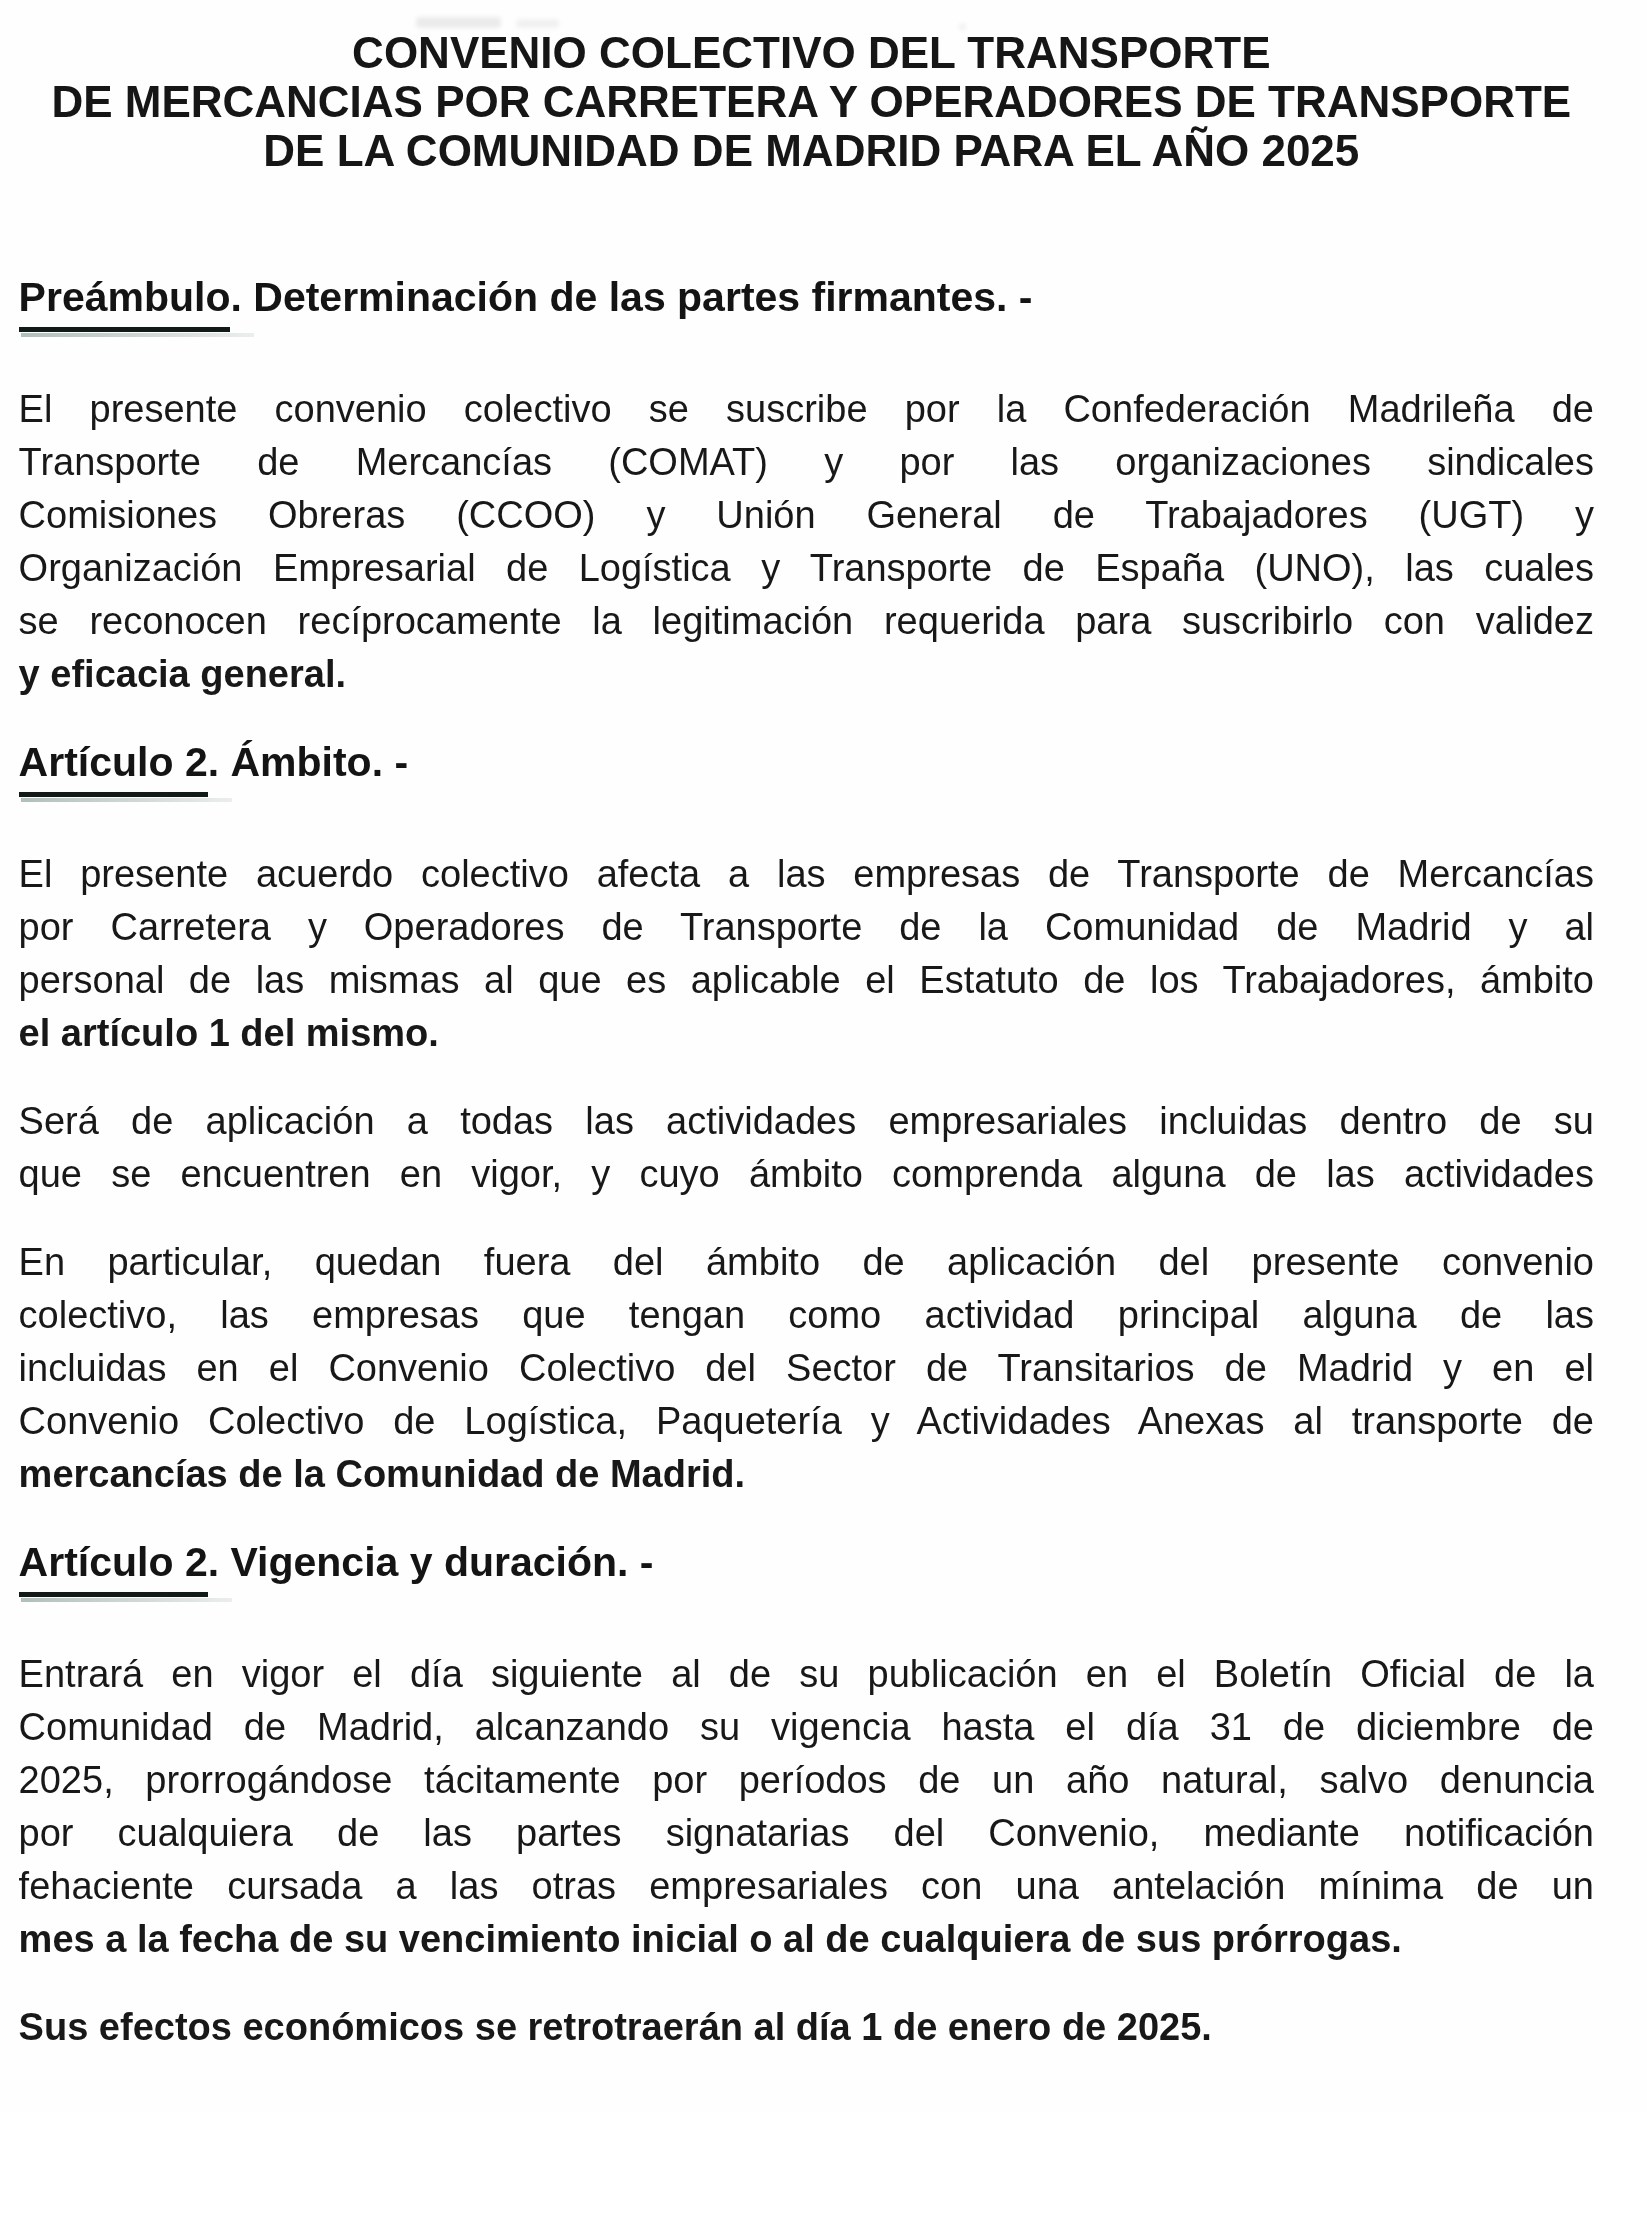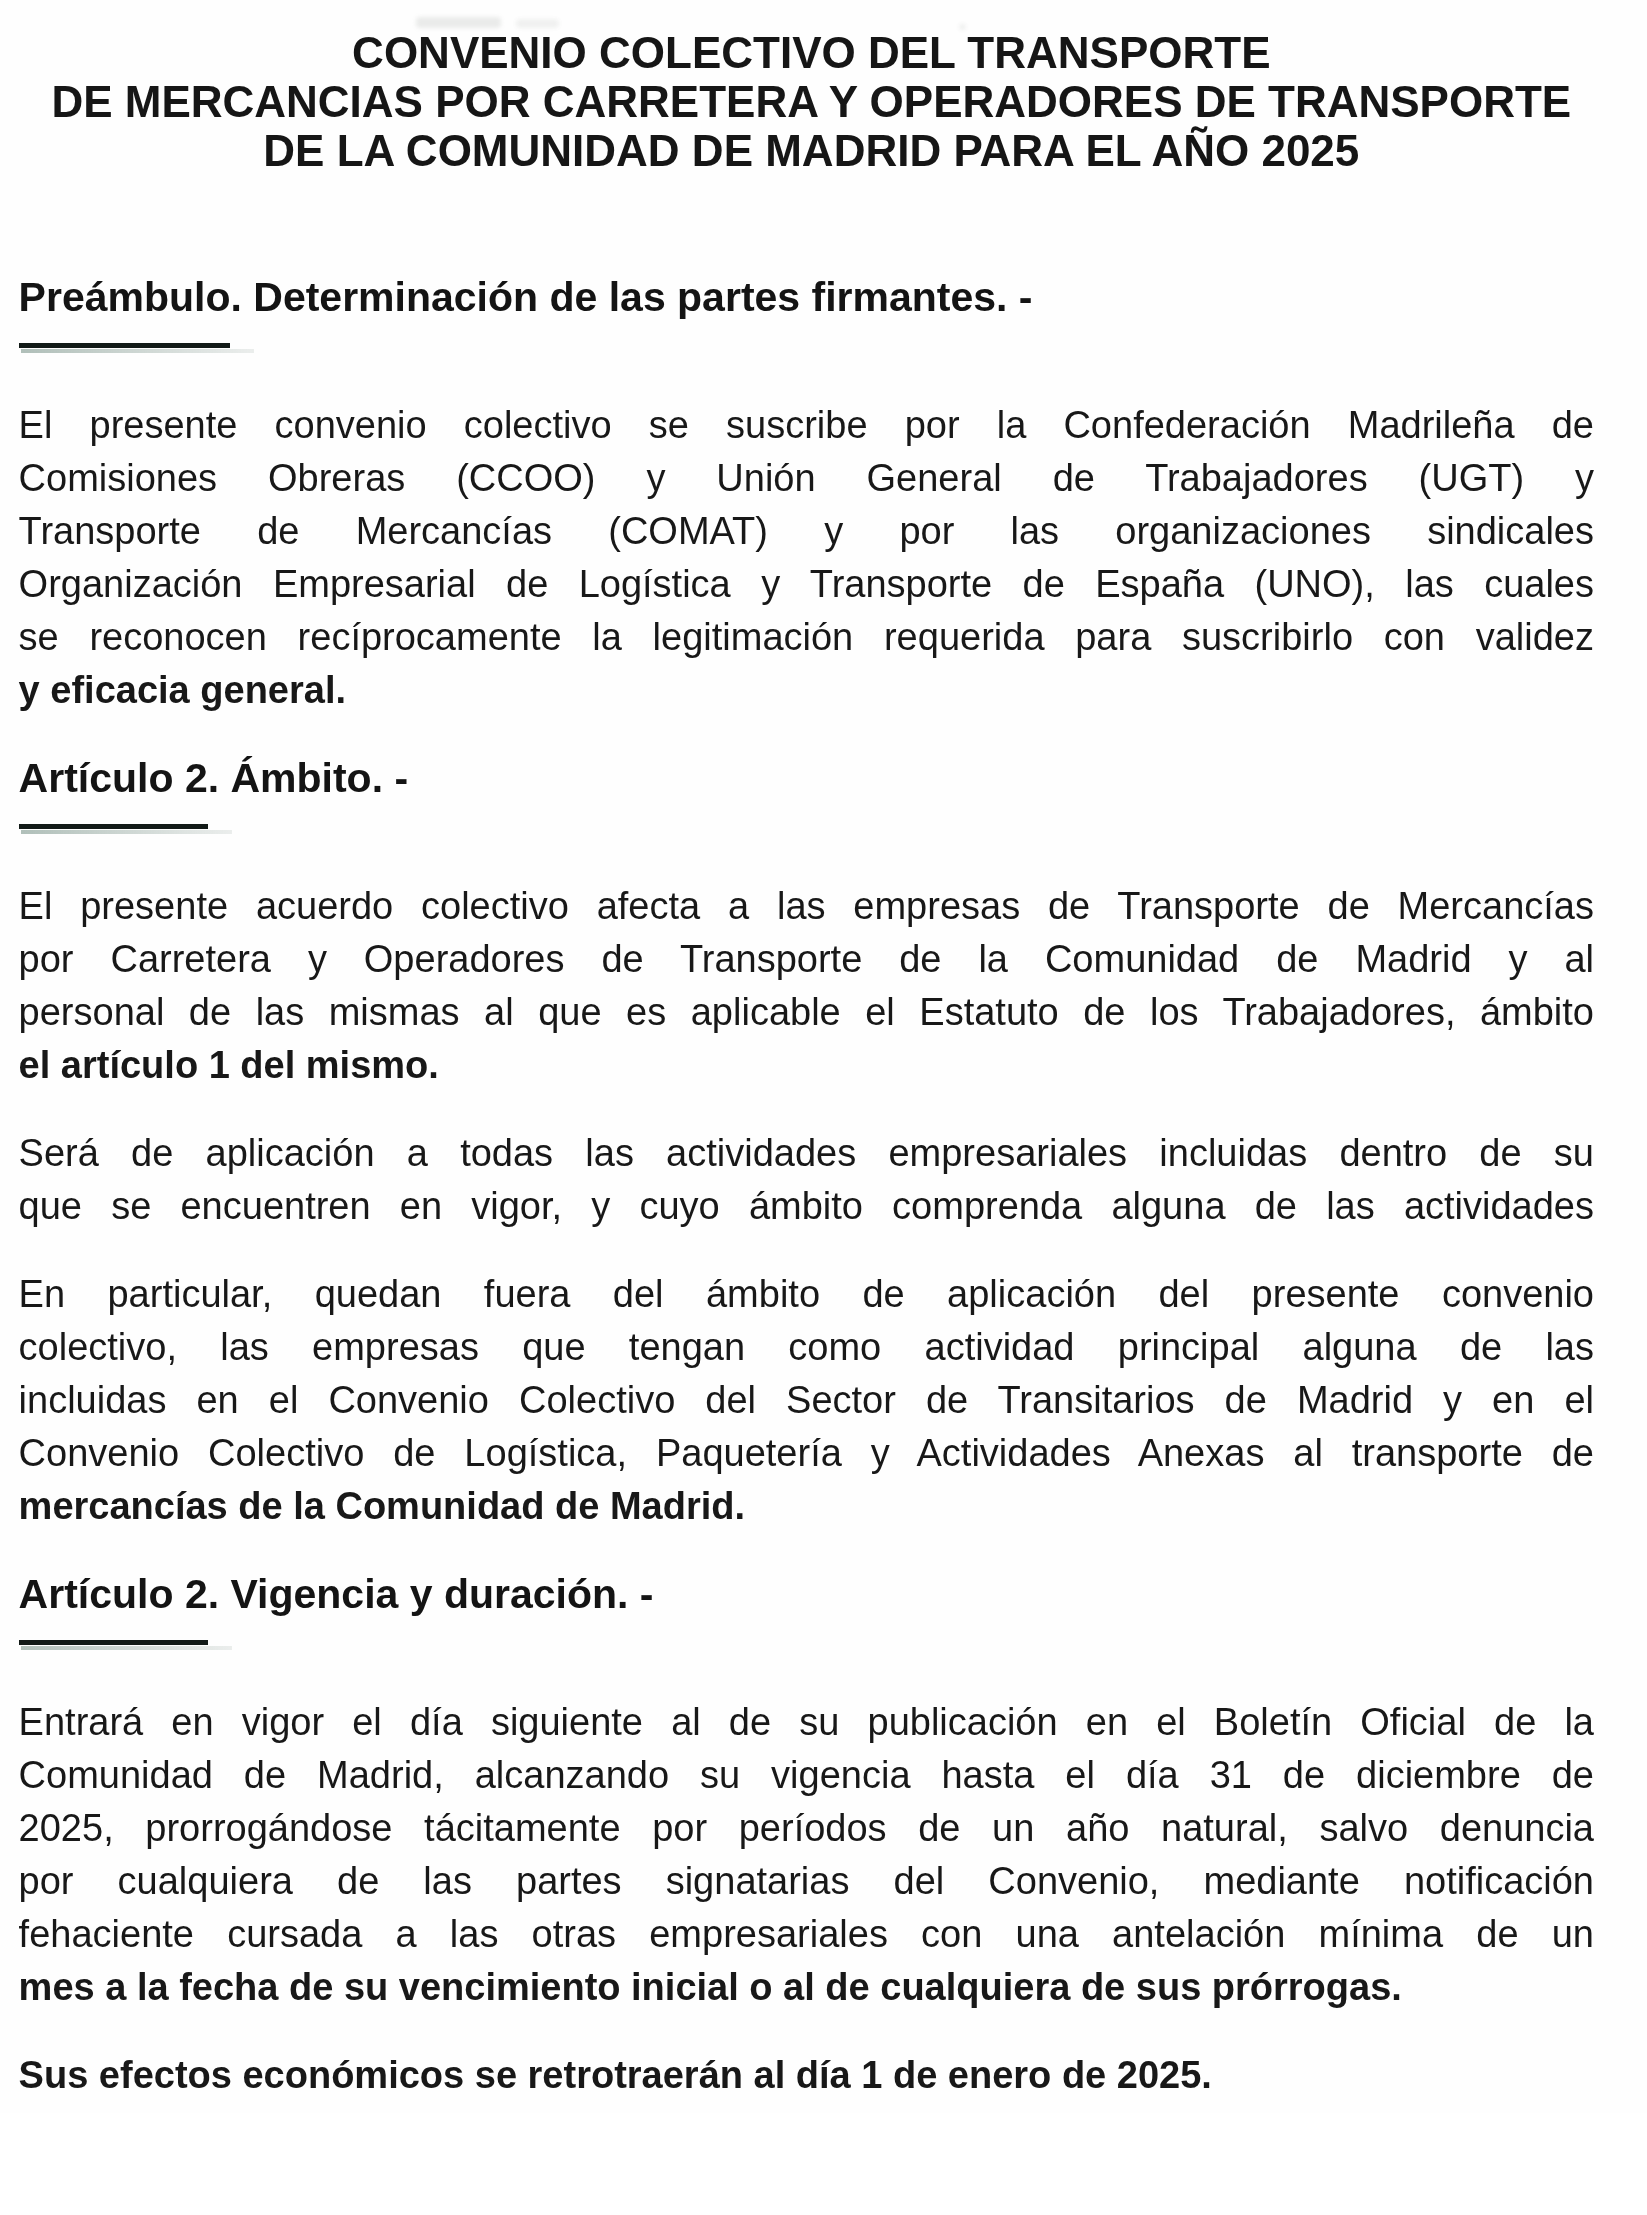--- a/index.html
+++ b/index.html
@@ -46,21 +46,21 @@
     font-size: 41px;
     font-weight: 700;
     line-height: 53px;
     margin: 0 0 51px 0;
     color: #141414;
     white-space: nowrap;
   }
   .hd-u {
     position: relative;
     display: inline-block;
-    padding-bottom: 19px;
+    padding-bottom: 3px;
     border-bottom: 5.6px solid #121a17;
   }
   
   .hd-u::after {
     content: "";
     position: absolute;
     left: 2.8px;
     right: -24px;
     bottom: -10.2px;
     height: 4.6px;
@@ -93,22 +93,22 @@
   <header class="title">
       <div>CONVENIO COLECTIVO DEL TRANSPORTE</div>
       <div>DE MERCANCIAS POR CARRETERA Y OPERADORES DE TRANSPORTE</div>
       <div>DE LA COMUNIDAD DE MADRID PARA EL AÑO 2025</div>
     </header>
 
   <section>
       <h2 class="heading"><span class="hd-u">Preámbulo</span><span>. Determinación de las partes firmantes. -</span></h2>
       <div class="paragraph">
         <div class="line">El presente convenio colectivo se suscribe por la Confederación Madrileña de</div>
+        <div class="line">Transporte de Mercancías (COMAT) y por las organizaciones sindicales</div>
         <div class="line">Comisiones Obreras (CCOO) y Unión General de Trabajadores (UGT) y</div>
-        <div class="line">Transporte de Mercancías (COMAT) y por las organizaciones sindicales</div>
         <div class="line">Organización Empresarial de Logística y Transporte de España (UNO), las cuales</div>
         <div class="line">se reconocen recíprocamente la legitimación requerida para suscribirlo con validez</div>
         <div class="line last">y eficacia general.</div>
       </div>
       <h2 class="heading"><span class="hd-u">Artículo 2</span><span>. Ámbito. -</span></h2>
       <div class="paragraph">
         <div class="line">El presente acuerdo colectivo afecta a las empresas de Transporte de Mercancías</div>
         <div class="line">por Carretera y Operadores de Transporte de la Comunidad de Madrid y al</div>
         <div class="line">personal de las mismas al que es aplicable el Estatuto de los Trabajadores, ámbito</div>
         <div class="line last">el artículo 1 del mismo.</div>

